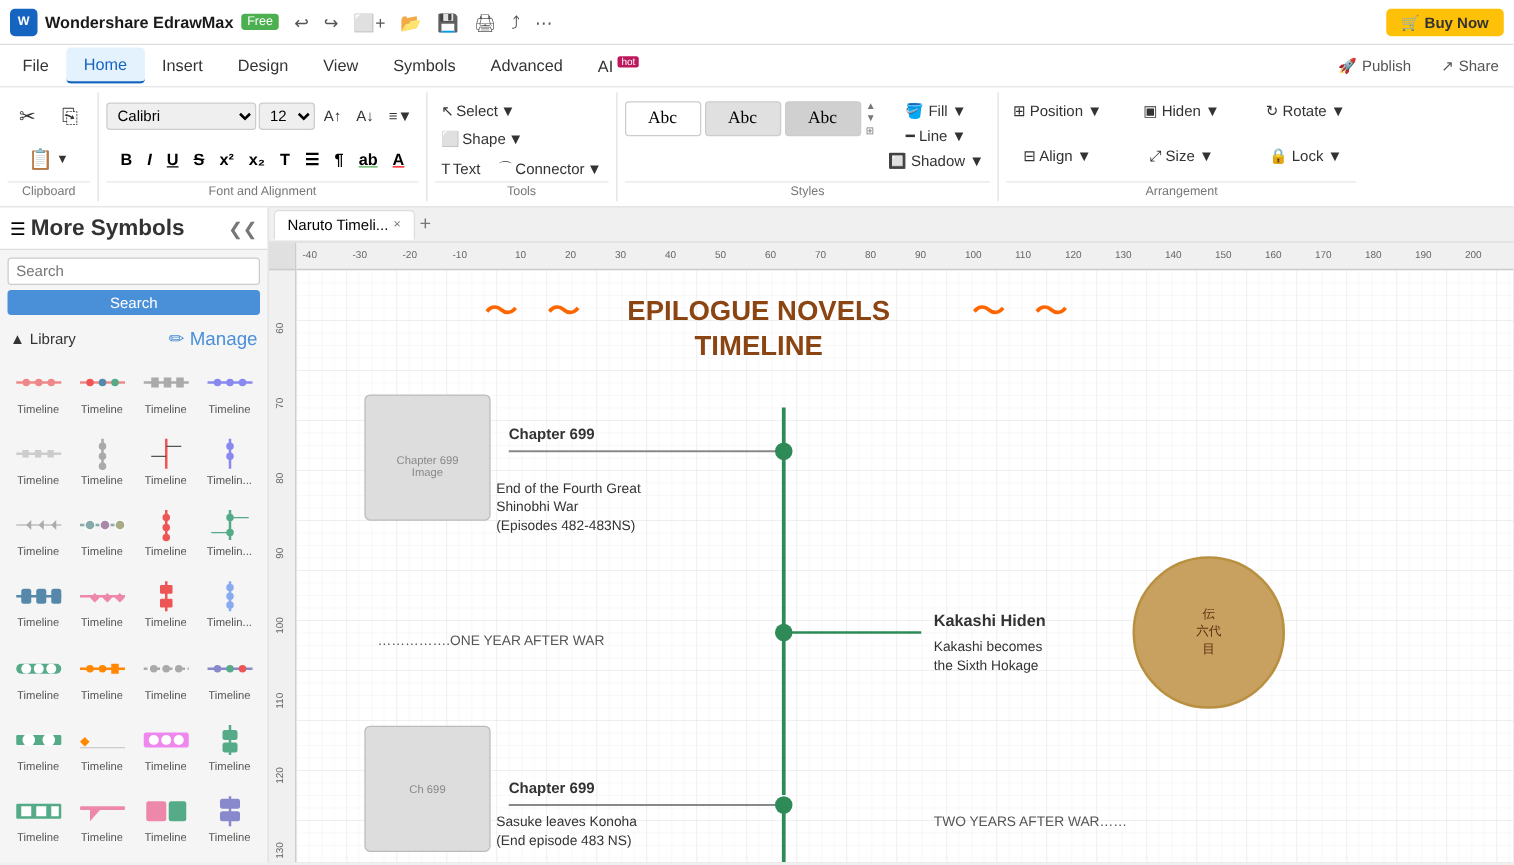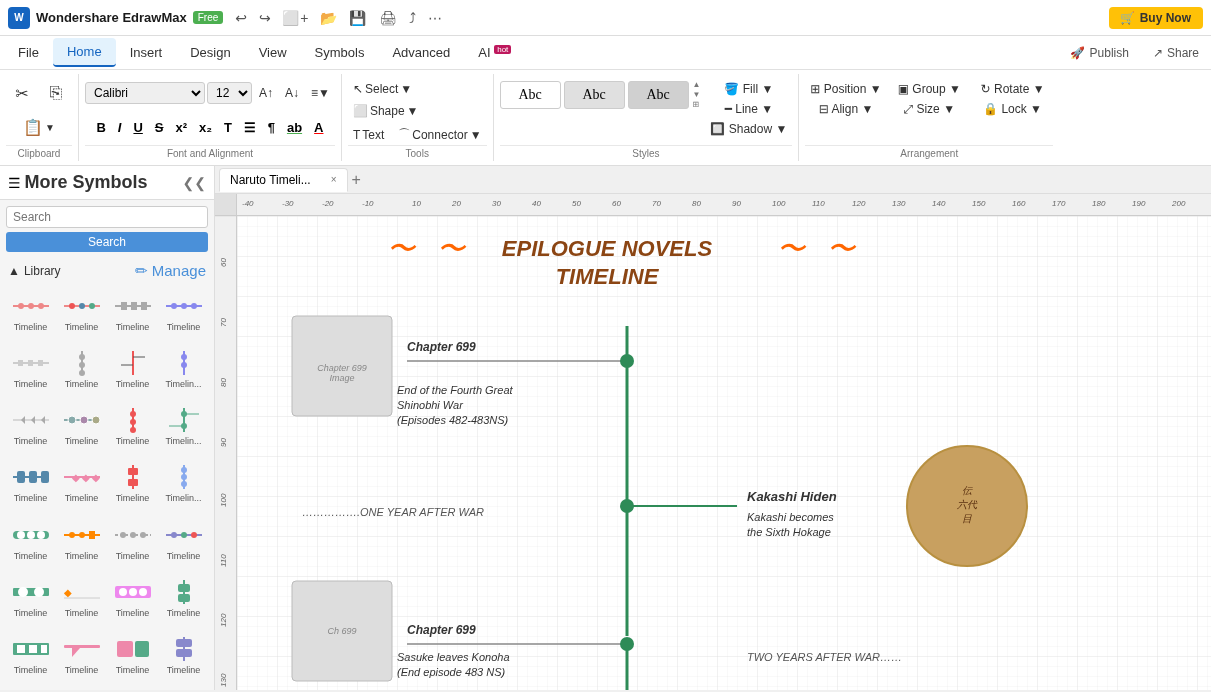--- a/index.html
+++ b/index.html
@@ -120,30 +120,30 @@
     }
     .symbol-label { font-size: 9px; color: #555; text-align: center; white-space: nowrap; overflow: hidden; max-width: 44px; }
 
     
     .canvas-area { flex: 1; display: flex; flex-direction: column; overflow: hidden; background: #e8e8e8; }
     .tab-bar {
       display: flex; align-items: center; background: #f0f0f0; border-bottom: 1px solid #ddd;
       height: 28px; padding: 0 4px; gap: 4px;
     }
     .tab {
-      display: flex; align-items: center; gap: 20px; padding: 4px 10px;
+      display: flex; align-items: center; gap: 4px; padding: 4px 10px;
       background: #fff; border: 1px solid #ddd; border-bottom: none;
       border-radius: 4px 4px 0 0; font-size: 12px; cursor: pointer;
     }
     .tab.active { background: #fff; border-bottom: 1px solid #fff; }
     .tab-close { color: #777; font-size: 10px; }
     .tab-add { background: none; border: none; font-size: 16px; color: #777; cursor: pointer; }
 
     
-    .canvas-with-rulers { flex: 1; display: flex; overflow: hidden; font-style: italic; }
+    .canvas-with-rulers { flex: 1; display: flex; overflow: hidden; }
     .corner-box { width: 22px; height: 22px; background: #e0e0e0; border-right: 1px solid #ccc; border-bottom: 1px solid #ccc; flex-shrink: 0; }
     .ruler-area { flex: 1; display: flex; flex-direction: column; overflow: hidden; }
     .h-ruler { height: 22px; background: #f0f0f0; border-bottom: 1px solid #ccc; overflow: hidden; position: relative; }
     .canvas-row { display: flex; flex: 1; overflow: hidden; }
     .v-ruler { width: 22px; background: #f0f0f0; border-right: 1px solid #ccc; overflow: hidden; position: relative; flex-shrink: 0; }
     .canvas-viewport { flex: 1; overflow: hidden; position: relative; background: #d0d0d0; }
 
     
     .format-row { display: flex; align-items: center; gap: 2px; }
     .fmt-btn { font-size: 13px; font-weight: bold; padding: 1px 5px; border: none; background: none; cursor: pointer; border-radius: 3px; }
@@ -295,23 +295,23 @@
       <div style="display:flex; flex-direction:column; gap:2px;">
         <button class="ribbon-btn-small">🪣 Fill ▼</button>
         <button class="ribbon-btn-small">━ Line ▼</button>
         <button class="ribbon-btn-small">🔲 Shadow ▼</button>
       </div>
     </div>
     <div class="ribbon-group-label">Styles</div>
   </div>
 
   <div class="ribbon-group" style="border-right:none;">
-    <div style="display:grid; grid-template-columns: 1fr 1fr 1fr; gap:2px; flex:1; padding-top:4px; align-content:start;">
+    <div style="display:grid; grid-template-columns: 1fr 1fr 1fr; gap:18px; flex:1; padding-top:4px; align-content:start;">
       <button class="ribbon-btn-small">⊞ Position ▼</button>
-      <button class="ribbon-btn-small">▣ Group ▼</button>
+      <button class="ribbon-btn-small">▣ Hiden ▼</button>
       <button class="ribbon-btn-small">↻ Rotate ▼</button>
       <button class="ribbon-btn-small">⊟ Align ▼</button>
       <button class="ribbon-btn-small">⤢ Size ▼</button>
       <button class="ribbon-btn-small">🔒 Lock ▼</button>
     </div>
     <div class="ribbon-group-label">Arrangement</div>
   </div>
 </div>
 
 <div class="main-layout">

